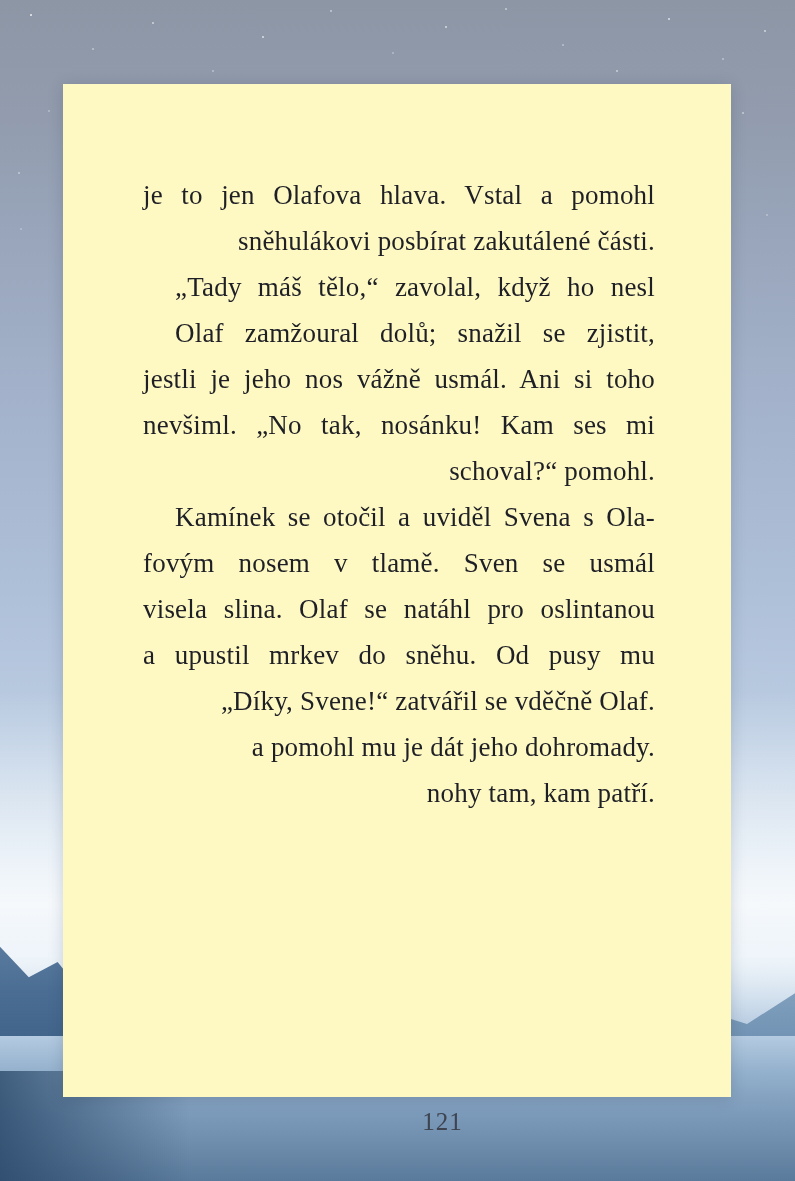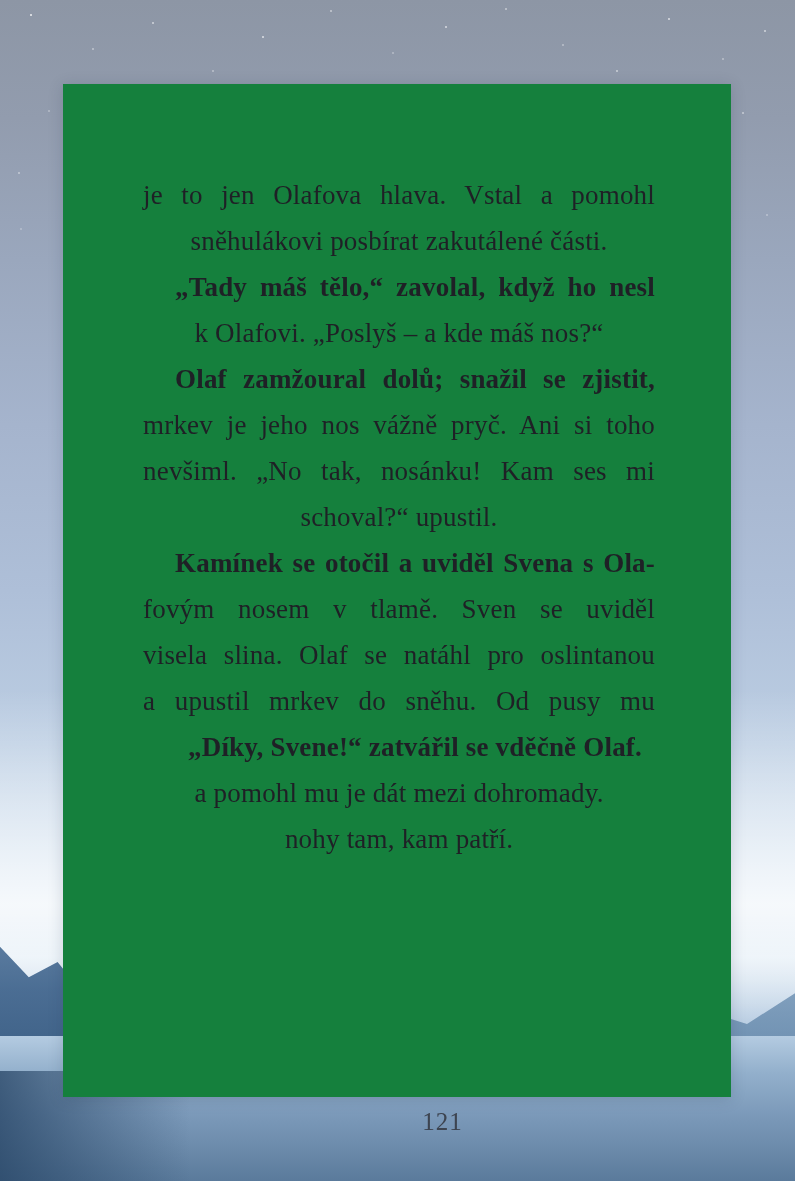--- a/index.html
+++ b/index.html
@@ -107,36 +107,36 @@
     position: absolute;
     left: 0; bottom: 0;
     width: 190px; height: 110px;
     background: linear-gradient(90deg, rgba(36,66,99,.75) 0%, rgba(36,66,99,0) 100%);
   }
   
   .page {
     position: absolute;
     left: 63px; top: 84px;
     width: 668px; height: 1013px;
-    background: #15803d;
+    background: #fef9c3;
     box-shadow: 0 2px 14px rgba(30,45,70,.18);
   }
   .text-block {
     position: absolute;
     left: 80px; top: 88px;
     width: 512px;
     color: var(--ink, #1f2026);
     font-size: 27px;
     line-height: 46px;
     letter-spacing: .2px;
   }
   .paragraph { margin: 0; }
-  .line { text-align: center; white-space: normal; }
+  .line { text-align: right; white-space: normal; }
   .line.fill { text-align: justify; text-align-last: justify; }
-  .line.indent { padding-left: 32px; font-weight: bold; }
+  .line.indent { padding-left: 32px; }
   
   .page-number {
     position: absolute;
     left: 0; top: 1108px;
     width: 795px;
     text-align: center;
     font-size: 25px;
     color: var(--folio, #3d4450);
     letter-spacing: 1px;
     padding-left: 45px;
@@ -155,39 +155,38 @@
   <div class="water-dark-corner"></div>
 
   <div class="page">
     <div class="text-block">
         <div class="paragraph">
           <div class="line fill">je to jen Olafova hlava. Vstal a pomohl</div>
           <div class="line">sněhulákovi posbírat zakutálené části.</div>
         </div>
         <div class="paragraph">
           <div class="line fill indent">„Tady máš tělo,“ zavolal, když ho nesl</div>
-          <div class="line">k Olafovi. „Poslyš – a kde máš nos?“</div>
         </div>
         <div class="paragraph">
           <div class="line fill indent">Olaf zamžoural dolů; snažil se zjistit,</div>
-          <div class="line fill">mrkev je jeho nos vážně pryč. Ani si toho</div>
+          <div class="line fill">jestli je jeho nos vážně usmál. Ani si toho</div>
           <div class="line fill">nevšiml. „No tak, nosánku! Kam ses mi</div>
-          <div class="line">schoval?“ upustil.</div>
+          <div class="line">schoval?“ pomohl.</div>
         </div>
         <div class="paragraph">
           <div class="line fill indent">Kamínek se otočil a uviděl Svena s Ola-</div>
-          <div class="line fill">fovým nosem v tlamě. Sven se uviděl</div>
+          <div class="line fill">fovým nosem v tlamě. Sven se usmál</div>
           <div class="line fill">visela slina. Olaf se natáhl pro oslintanou</div>
           <div class="line fill">a upustil mrkev do sněhu. Od pusy mu</div>
         </div>
         <div class="paragraph">
           <div class="line indent">„Díky, Svene!“ zatvářil se vděčně Olaf.</div>
         </div>
         <div class="paragraph">
-          <div class="line">a pomohl mu je dát mezi dohromady.</div>
+          <div class="line">a pomohl mu je dát jeho dohromady.</div>
         </div>
         <div class="paragraph">
           <div class="line">nohy tam, kam patří.</div>
         </div>
       </div>
   </div>
 
   <div class="page-number">121</div>
 </div>
 

